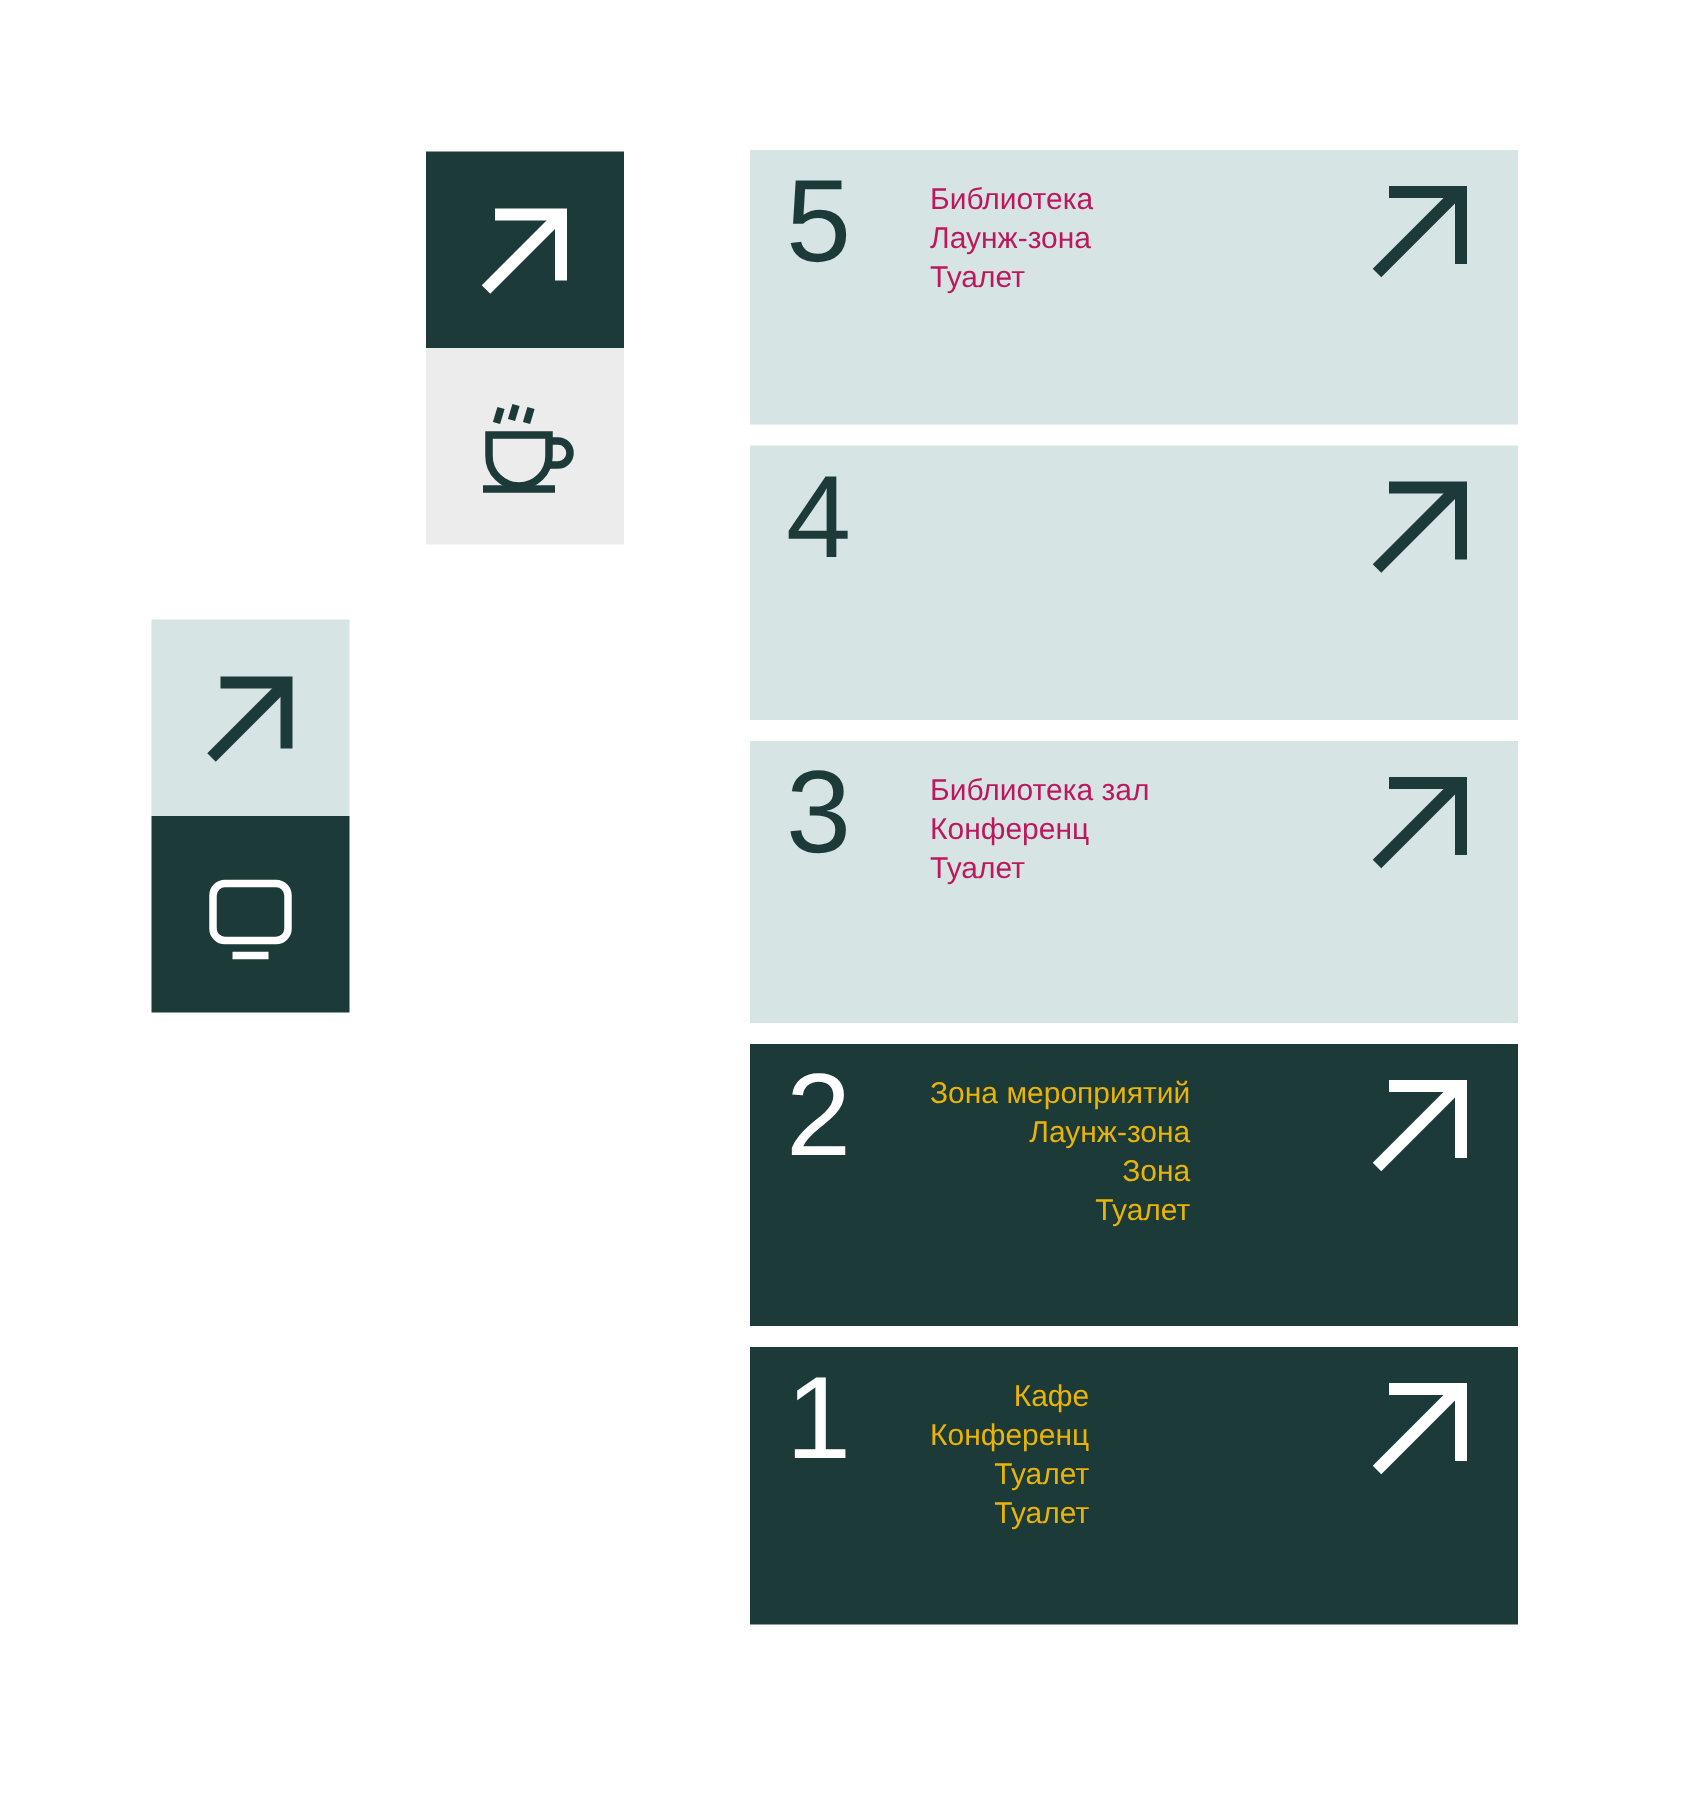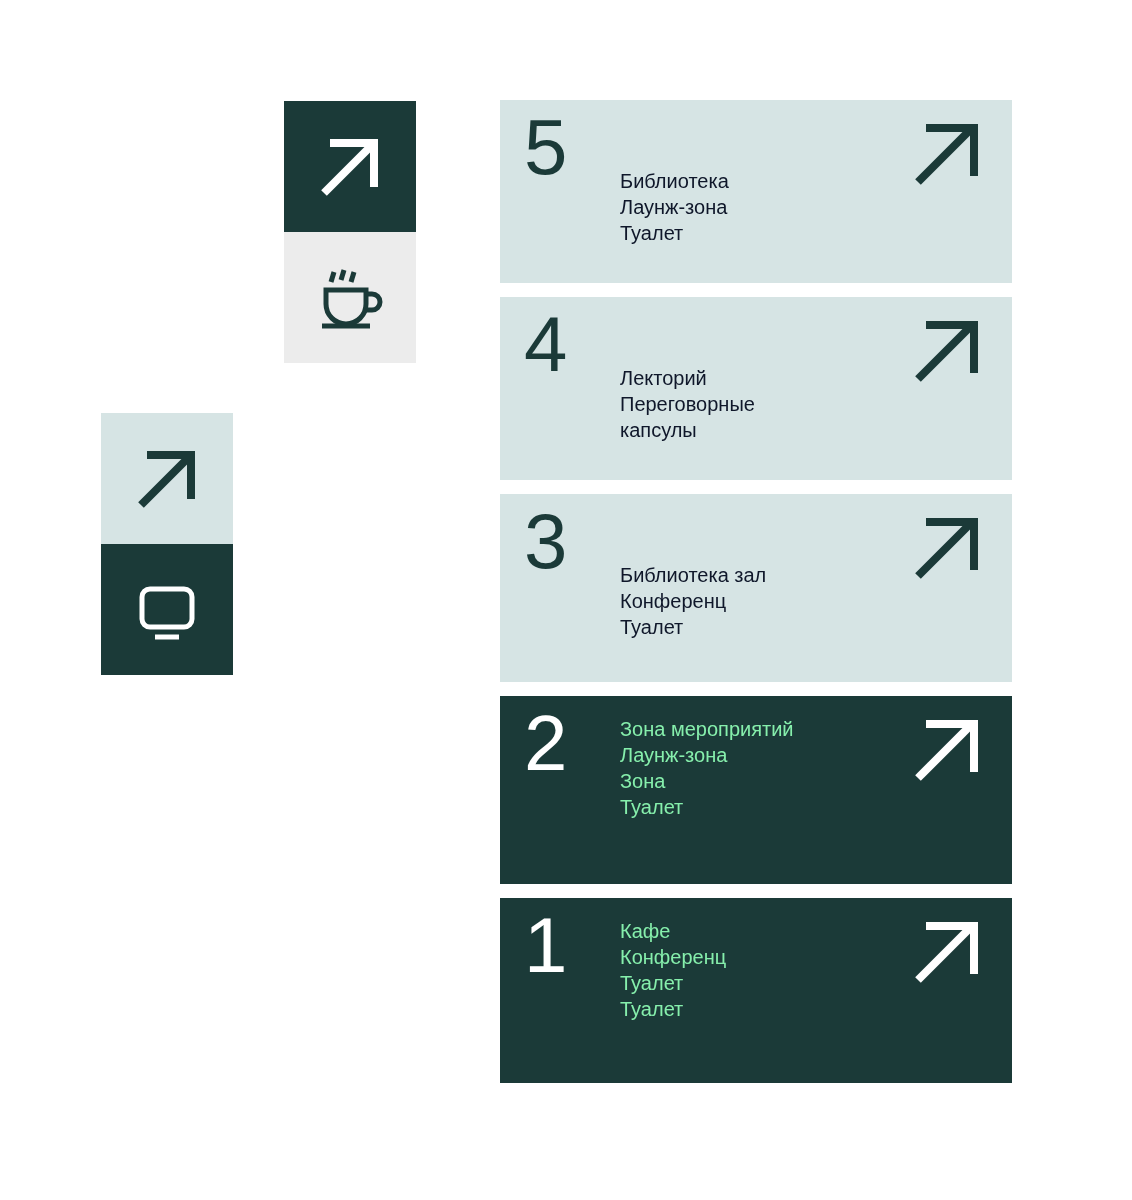--- a/index.html
+++ b/index.html
@@ -74,22 +74,22 @@
   .floor-panel.dark  .floor-number { color: #ffffff; }
 
   .floor-rooms {
     position: absolute;
     left: 120px;
     top: 20px;
     font-size: 20px;
     line-height: 26px;
     font-weight: 400;
   }
-  .floor-panel.light .floor-rooms { color: #0f172a; margin-top: 48px; }
-  .floor-panel.dark  .floor-rooms { color: #86efac; }
+  .floor-panel.light .floor-rooms { color: #be185d; }
+  .floor-panel.dark  .floor-rooms { color: #eab308; text-align: right; }
   .floor-rooms div { white-space: nowrap; }
 
   .floor-arrow {
     position: absolute;
     right: 28px;
     top: 18px;
     width: 72px;
     height: 72px;
   }
 </style>
@@ -149,25 +149,20 @@
         </div>
         <span class="floor-arrow"><svg width="72" height="72" viewBox="0 0 72 72">
             <path d="M6 64 L58 12" stroke="#1b3a38" stroke-width="8" fill="none"></path>
             <path d="M18 10 L62 10 L62 54" stroke="#1b3a38" stroke-width="8" fill="none" stroke-linecap="square"></path>
           </svg></span>
       </div>
     </div>
     <div class="floor-panel light" style="height: 183px;">
       <div class="floor-inner">
         <div class="floor-number">4</div>
-        <div class="floor-rooms">
-          <div>Лекторий</div>
-          <div>Переговорные</div>
-          <div>капсулы</div>
-        </div>
         <span class="floor-arrow"><svg width="72" height="72" viewBox="0 0 72 72">
             <path d="M6 64 L58 12" stroke="#1b3a38" stroke-width="8" fill="none"></path>
             <path d="M18 10 L62 10 L62 54" stroke="#1b3a38" stroke-width="8" fill="none" stroke-linecap="square"></path>
           </svg></span>
       </div>
     </div>
     <div class="floor-panel light" style="height: 188px;">
       <div class="floor-inner">
         <div class="floor-number">3</div>
         <div class="floor-rooms">

